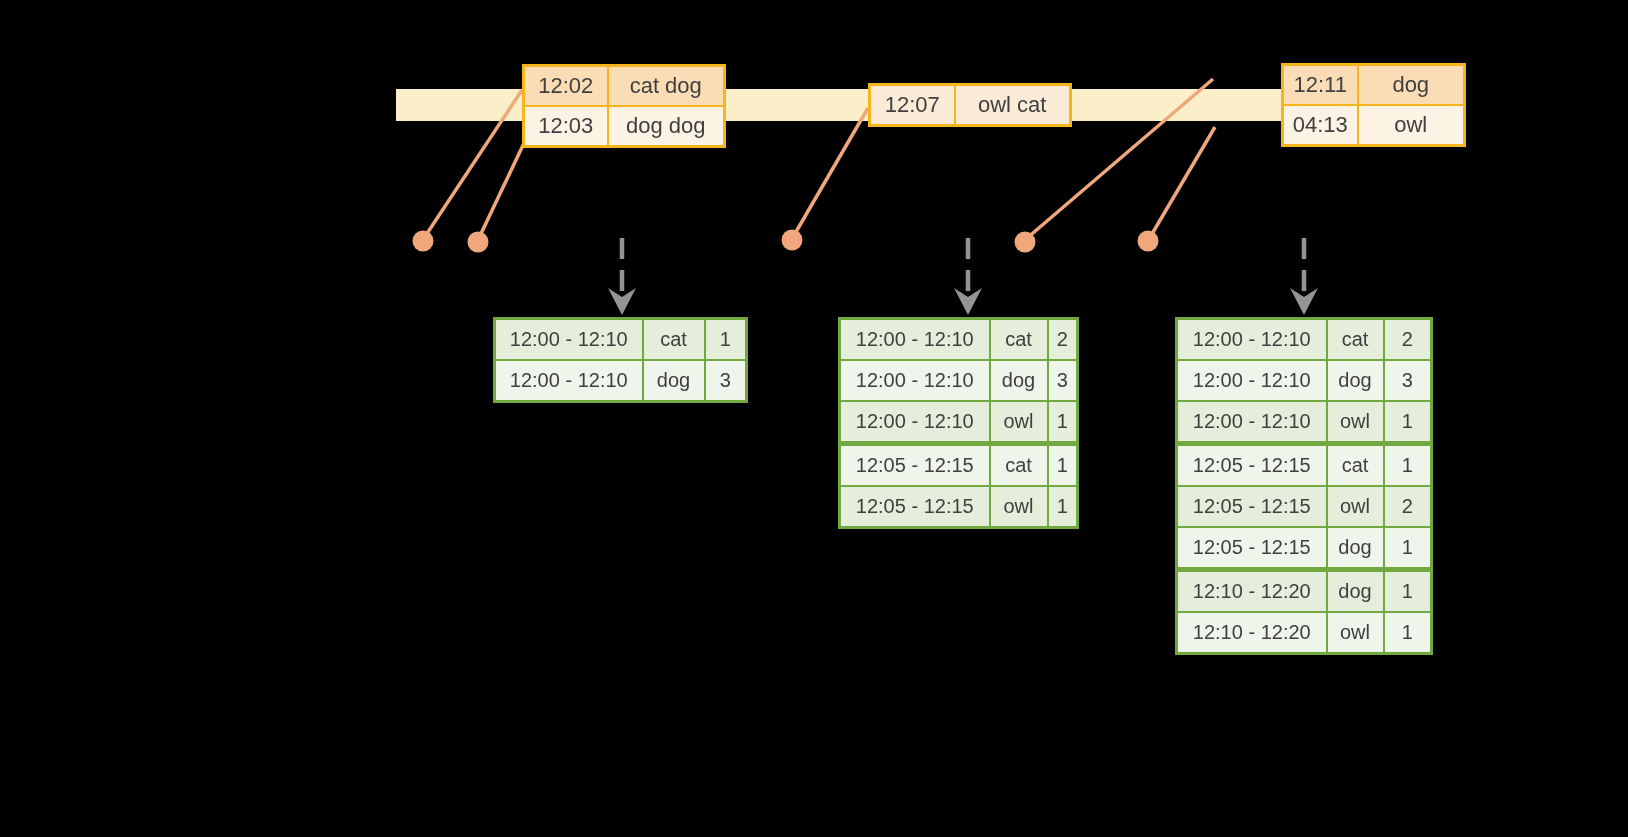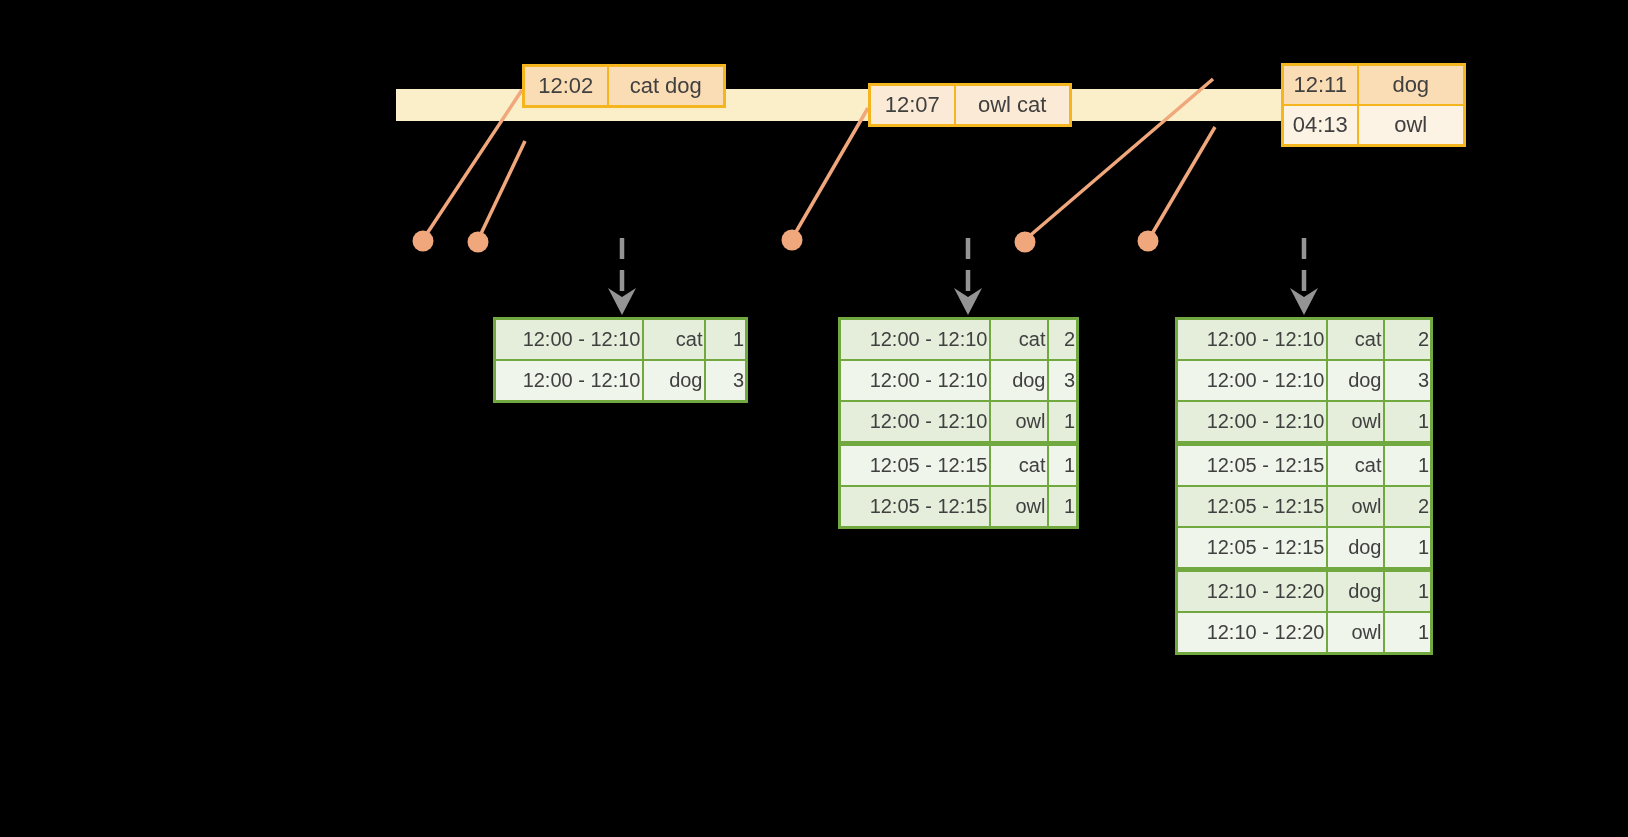--- a/index.html
+++ b/index.html
@@ -23,21 +23,21 @@
   #event-1{left:522px;top:64px;}
   #event-2{left:868px;top:83px;}
   #event-3{left:1281px;top:63px;}
   #event-1 .c-time{width:84px;}  #event-1 .c-words{width:117px;}
   #event-2 .c-time{width:85px;}  #event-2 .c-words{width:116px;}
   #event-3 .c-time{width:75px;}  #event-3 .c-words{width:107px;}
 
   
   .result-table{border:3px solid #72A840;}
   .result-table td{
-    border:2px solid #72A840;height:37px;text-align:right;
+    border:2px solid #72A840;height:37px;text-align:center;
     font-size:20px;vertical-align:middle;overflow:hidden;white-space:nowrap;
   }
   .result-table tr:nth-child(odd) td{background:#E4EEDA;}
   .result-table tr:nth-child(even) td{background:#F0F5EB;}
   .result-table tr.group-break td{border-top:5px solid #72A840;}
   #result-1{left:493px;top:317px;}
   #result-2{left:838px;top:317px;}
   #result-3{left:1175px;top:317px;}
   #result-1 .c-window{width:148px;} #result-1 .c-word{width:62px;} #result-1 .c-count{width:42px;}
   #result-2 .c-window{width:150px;} #result-2 .c-word{width:58px;} #result-2 .c-count{width:30px;}
@@ -83,20 +83,24 @@
   <table class="event-table" id="event-1">
     <colgroup>
         <col class="c-time">
         <col class="c-words">
       </colgroup>
   <tbody>
         <tr>
           <td>12:02</td>
           <td>cat dog</td>
         </tr>
+        <tr>
+          <td>12:03</td>
+          <td>dog dog</td>
+        </tr>
       </tbody>
     </table>
   <table class="event-table" id="event-2">
     <colgroup>
         <col class="c-time">
         <col class="c-words">
       </colgroup>
   <tbody>
         <tr>
           <td>12:07</td>

